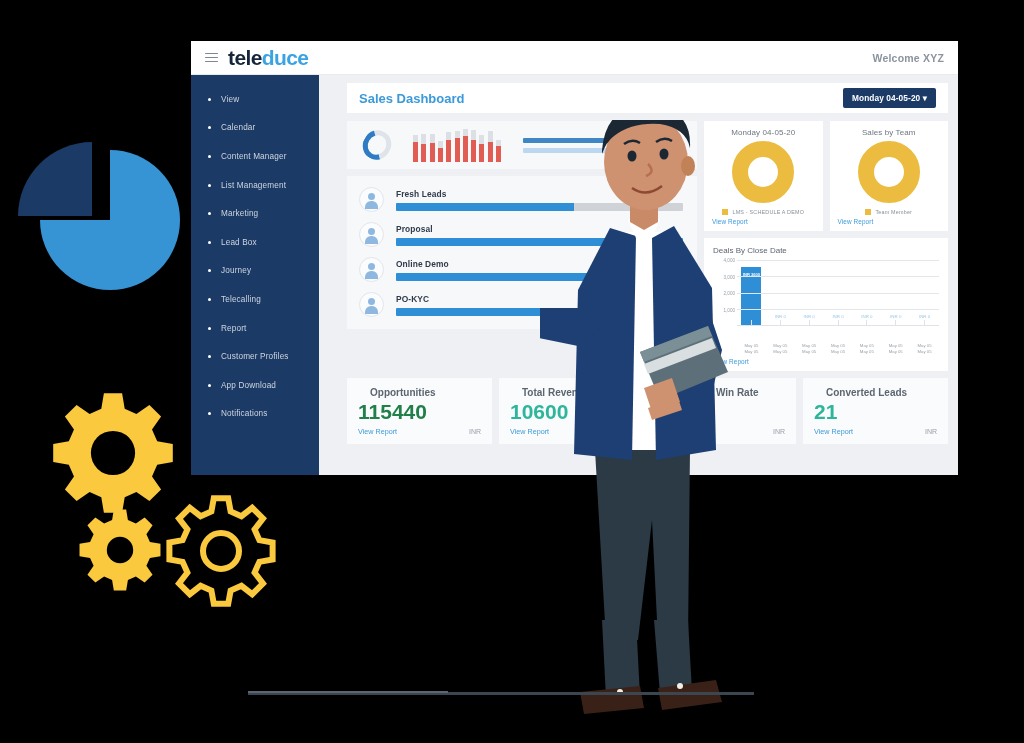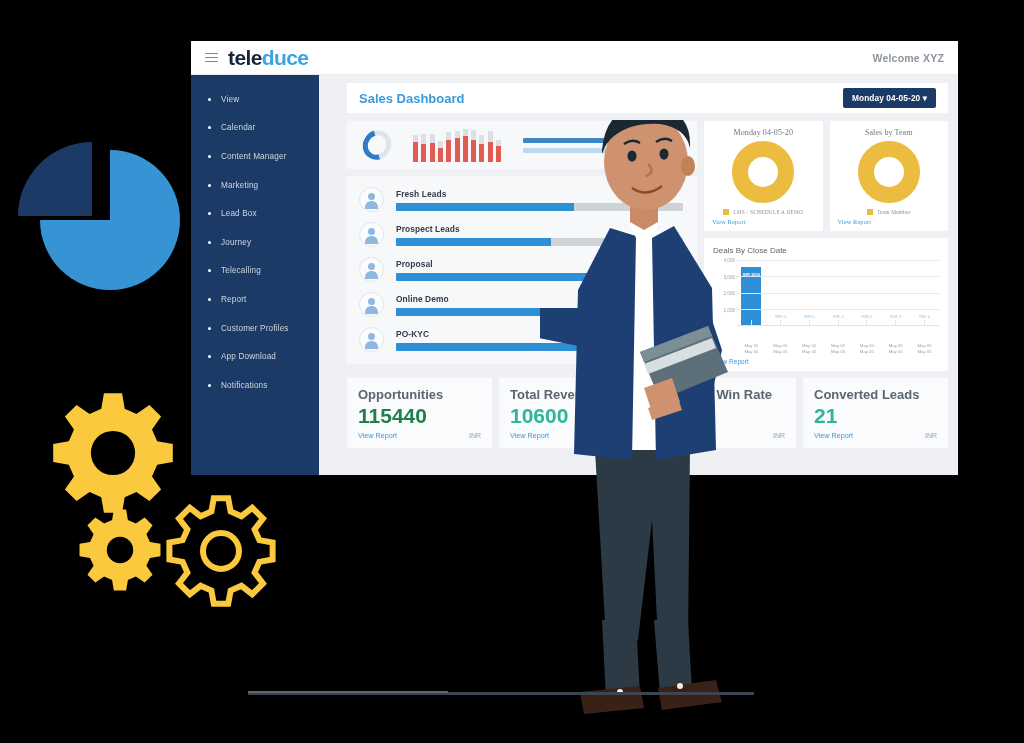--- a/index.html
+++ b/index.html
@@ -122,21 +122,21 @@
     border-radius: 6px 6px 0 0; background: #8fb8e0;
   }
   .funnel-text { flex: 1; }
   .funnel-label {
     font-size: 8.4px; font-weight: 700; color: #2f3b4a; margin-bottom: 4px; letter-spacing: 0.1px;
   }
   .track { height: 8px; background: #cfd3d7; border-radius: 1px; overflow: hidden; }
   .fill { height: 100%; background: #2f8fd6; }
 
   
-  .donut-row { display: flex; gap: 7px; margin-bottom: 7px; font-family: Liberation Serif, serif; }
+  .donut-row { display: flex; gap: 7px; margin-bottom: 7px; }
   .card {
     background: #ffffff; padding: 7px 8px 6px 8px; flex: 1; min-width: 0;
   }
   .card-title {
     font-size: 8px; color: #6e7782; text-align: center; margin-bottom: 4px; letter-spacing: 0.1px;
   }
   .donut {
     width: 62px; height: 62px; border-radius: 50%;
     border: 16px solid #ebbc3f; margin: 0 auto 6px auto;
   }
@@ -166,21 +166,21 @@
   .zero-label { font-size: 4.4px; color: #9cc8e8; position: absolute; bottom: 6px; }
   .tick-mark { position: absolute; bottom: 0; width: 1px; height: 5px; background: #dfe2e6; }
   .xlabels { display: flex; margin-left: 24px; margin-top: 3px; }
   .xlabel { flex: 1; text-align: center; font-size: 4.3px; color: #9aa1a9; line-height: 1.35; }
 
   
   .kpi-row { display: flex; gap: 7px; margin-top: 7px; }
   .kpi {
     background: #fafbfc; flex: 1; padding: 9px 11px 8px 11px; min-width: 0;
   }
-  .kpi-title { font-size: 13px; font-weight: 700; color: #5c6670; margin-bottom: 3px; }
+  .kpi-title { font-size: 10px; font-weight: 700; color: #5c6670; margin-bottom: 3px; margin-left: 12px; }
   .kpi-value { font-size: 21px; font-weight: 700; line-height: 1.05; margin-bottom: 4px; }
   .kpi-foot { display: flex; align-items: center; }
   .kpi-link { font-size: 7.2px; color: #3b9ada; cursor: pointer; }
   .kpi-cur { margin-left: auto; font-size: 7px; color: #9aa1a9; }
 
   
   .person { position: absolute; left: 540px; top: 120px; width: 230px; height: 600px; }
   .ground {
     position: absolute; left: 248px; top: 692px; width: 506px; height: 3px;
     background: #3c4650;
@@ -240,20 +240,24 @@
           <div class="nav-item">
             <span class="nav-dot"></span>
             <span>Calendar</span>
           </div>
           <div class="nav-item">
             <span class="nav-dot"></span>
             <span>Content Manager</span>
           </div>
           <div class="nav-item">
             <span class="nav-dot"></span>
+            <span>List Management</span>
+          </div>
+          <div class="nav-item">
+            <span class="nav-dot"></span>
             <span>Marketing</span>
           </div>
           <div class="nav-item">
             <span class="nav-dot"></span>
             <span>Lead Box</span>
           </div>
           <div class="nav-item">
             <span class="nav-dot"></span>
             <span>Journey</span>
           </div>
@@ -348,29 +352,20 @@
                   <div class="funnel-text">
                     <div class="funnel-label">Fresh Leads</div>
                     <div class="track">
                       <div class="fill" style="width:62%"></div>
                     </div>
                   </div>
                 </div>
                 <div class="funnel-row">
                   <div class="avatar"></div>
                   <div class="funnel-text">
-                    <div class="funnel-label">Prospect Leads</div>
-                    <div class="track">
-                      <div class="fill" style="width:54%"></div>
-                    </div>
-                  </div>
-                </div>
-                <div class="funnel-row">
-                  <div class="avatar"></div>
-                  <div class="funnel-text">
                     <div class="funnel-label">Proposal</div>
                     <div class="track">
                       <div class="fill" style="width:100%"></div>
                     </div>
                   </div>
                 </div>
                 <div class="funnel-row">
                   <div class="avatar"></div>
                   <div class="funnel-text">
                     <div class="funnel-label">Online Demo</div>

